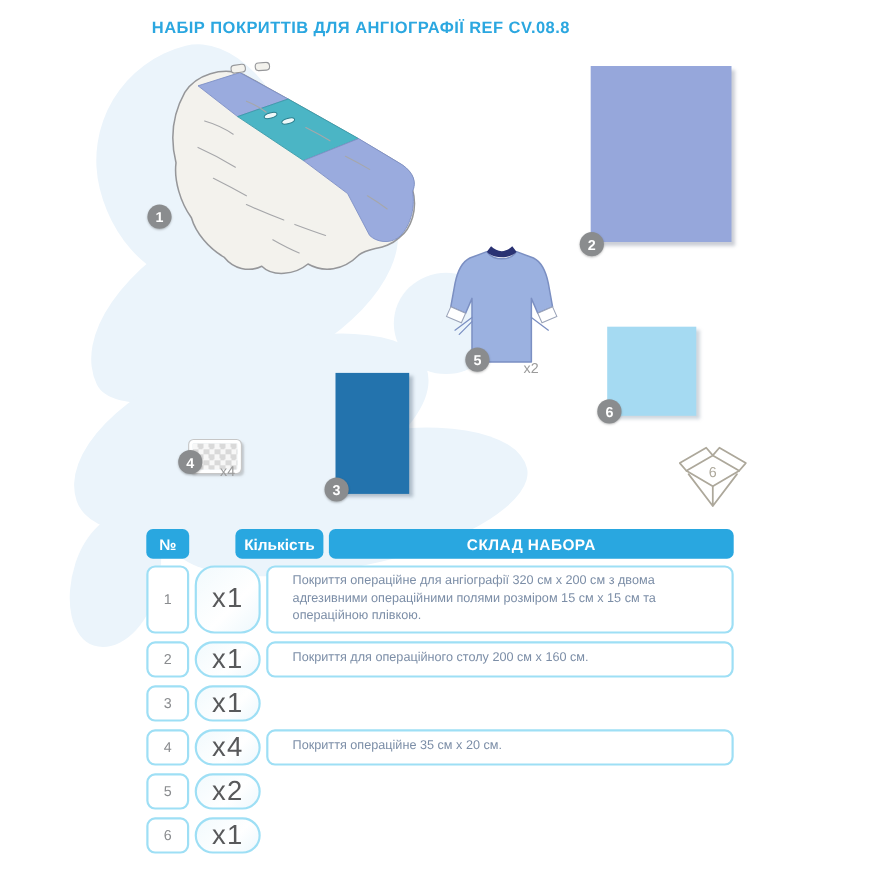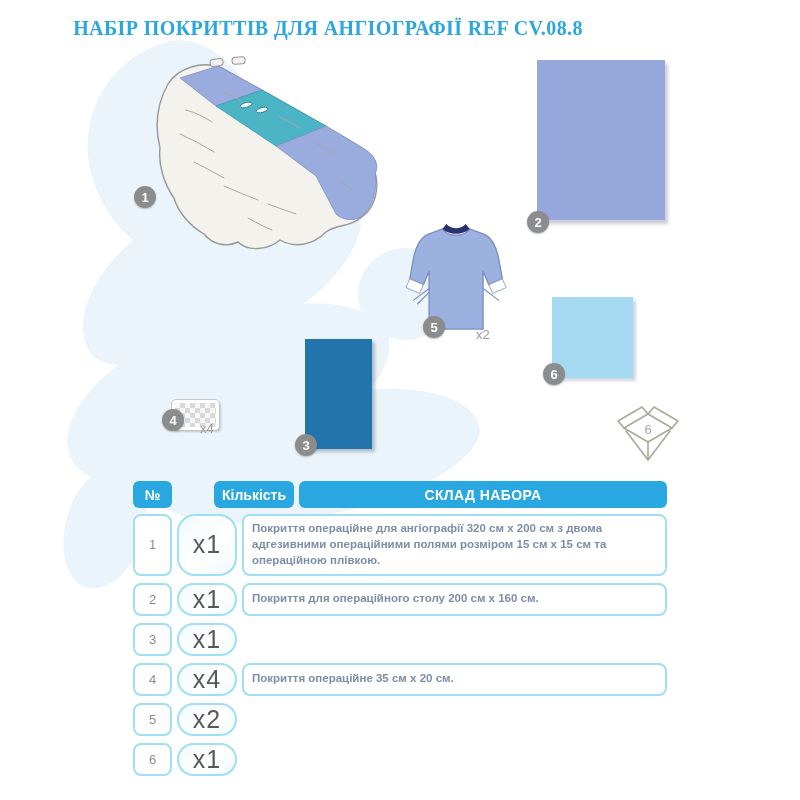--- a/index.html
+++ b/index.html
@@ -5,22 +5,22 @@
   * { margin:0; padding:0; box-sizing:border-box; }
   html,body { width:800px; height:800px; background:#ffffff; overflow:hidden;
               font-family:"Liberation Sans", sans-serif; }
   #page { position:relative; width:800px; height:800px; background:#fff; }
 
   
   .wave { position:absolute; background:var(--wave,#ebf4fb); z-index:0; }
 
   
   .title { position:absolute; top:17px; left:0; width:656px; text-align:center;
-           font-size:20px; letter-spacing:.4px; color:var(--title_blue,#2ba7e0);
-           font-weight:700; z-index:3;font-family:Liberation Serif, serif; }
+           font-size:15px; letter-spacing:.4px; color:var(--title_blue,#2ba7e0);
+           font-weight:700; z-index:3; }
   .title .ref { font-weight:800; }
 
   
   .fig { position:absolute; z-index:2; }
   .rect-item { position:absolute; z-index:2; }
   .badge { position:absolute; z-index:4; width:22px; height:22px; border-radius:50%;
            background:var(--badge_gray,#8a8c8e); color:#fff; font-size:13px; font-weight:700;
            display:flex; align-items:center; justify-content:center;
            box-shadow:0 1px 2px rgba(0,0,0,.25); }
   .mult { position:absolute; z-index:3; color:#9b9b9b; font-size:13px; }
@@ -39,22 +39,22 @@
   .hcell.qty { width:80px; font-size:14px;margin-left:37px; }
   .hcell.desc { flex:1; font-size:14px; letter-spacing:.4px;text-align:center; }
   .tbody { display:flex; flex-direction:column; gap:7px; }
   .trow { display:flex; gap:5px; }
   .cell { border:2px solid var(--table_border,#9edff5); border-radius:8px; background:#fff;
           min-height:31px; display:flex; align-items:center; }
   .cell.num { width:39px; justify-content:center; font-size:13px; color:#8a8c8f; }
   .cell.qty { width:60px; justify-content:center; font-size:25px; letter-spacing:1px;
               color:var(--qty_text,#58595b);
               background:linear-gradient(135deg,#f2fafd 0%,#ffffff 60%,#eef8fd 100%);border-radius:18px; }
-  .cell.desc { flex:1; padding:5px 8px; font-size:11.5px; line-height:1.38;
-               color:var(--desc_text,#7c8ea7);font-weight:bold; }
+  .cell.desc { flex:1; padding:5px 22px; font-size:11.5px; line-height:1.38;
+               color:var(--desc_text,#7c8ea7); }
 </style>
 </head>
 <body>
 
 <div id="page">
 
   <div class="wave" style="left:88px;top:42px;width:185px;height:215px;border-radius:58% 42% 55% 45%/50% 62% 38% 50%;transform:rotate(-14deg);"></div>
   <div class="wave" style="left:66px;top:196px;width:310px;height:145px;border-radius:50% 50% 46% 54%/60% 45% 55% 40%;transform:rotate(-26deg);"></div>
   <div class="wave" style="left:58px;top:318px;width:340px;height:150px;border-radius:48% 52% 55% 45%/55% 48% 52% 45%;transform:rotate(-19deg);"></div>
   <div class="wave" style="left:152px;top:398px;width:330px;height:118px;border-radius:52% 48% 45% 55%/50% 55% 45% 50%;transform:rotate(-13deg);"></div>

